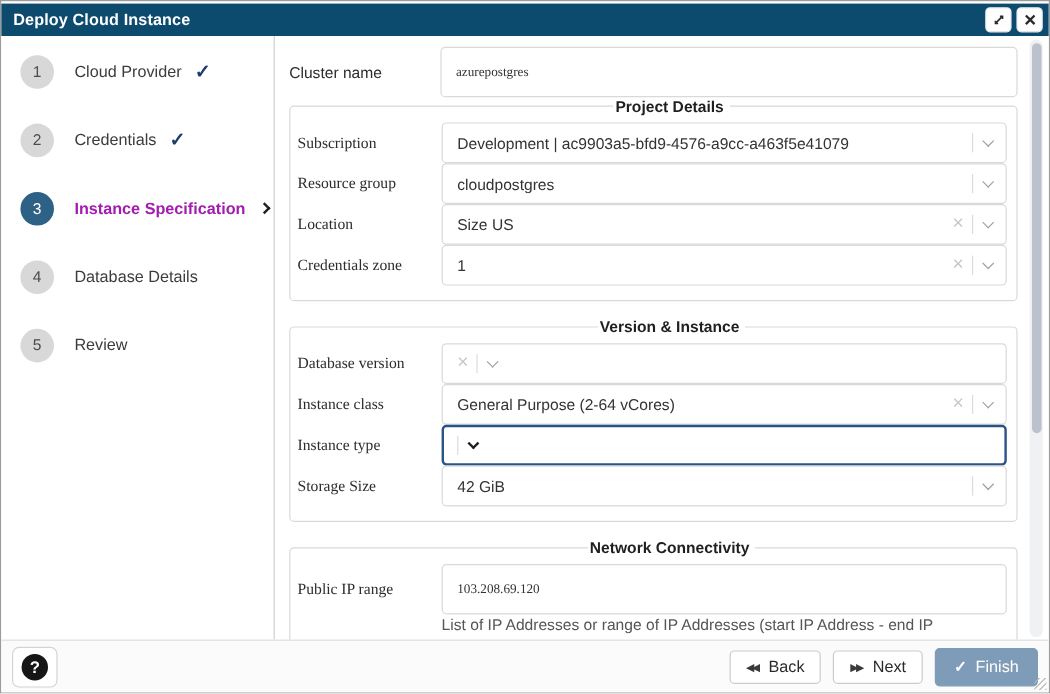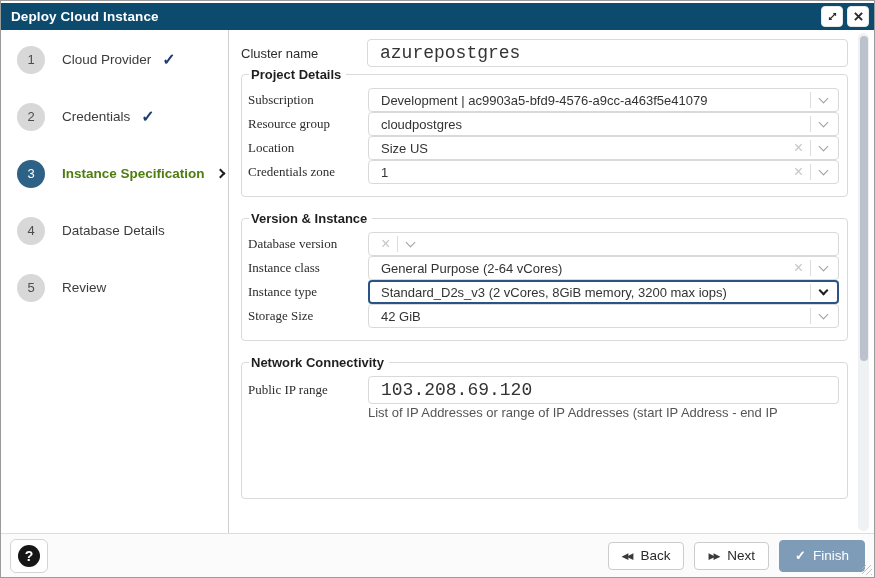--- a/index.html
+++ b/index.html
@@ -45,46 +45,46 @@
   }
   .step { display: flex; align-items: center; height: 57px; padding-left: 16px; }
   .step-num {
     flex: 0 0 28px; width: 28px; height: 28px; border-radius: 50%;
     background: #d8d8d8; color: #4c4c4c;
     display: flex; align-items: center; justify-content: center;
     font-size: 13px;
   }
   .step.active .step-num { background: #2d6286; color: #fff; }
   .step-label { margin-left: 17px; font-size: 13.5px; color: #3c3c3c; }
-  .step.active .step-label { font-weight: bold; color: #4d7c0f; }
+  .step.active .step-label { font-weight: bold; color: #a21caf; }
   .check-mark { color: #1d3d6e; font-weight: bold; font-size: 16px; margin-left: 11px; }
   .chev-right {
     width: 7px; height: 7px;
     border-right: 2px solid #1f1f1f; border-bottom: 2px solid #1f1f1f;
     transform: rotate(-45deg);
     display: inline-block; margin-left: 12px;
   }
   
   .content {
     flex: 1; position: relative;
     padding: 9px 26px 0 12px;
     overflow: hidden;
   }
   .frow { display: flex; align-items: center; margin-bottom: 0; }
   .frow .flabel { flex: 0 0 126px; font-size: 13px; color: #2c2c2c; padding-right: 6px; }
   fieldset .frow .flabel { flex: 0 0 120px; font-family: Liberation Serif, serif; }
   .fctrl { flex: 1; min-width: 0; }
   .text-input {
-    width: 100%; height: 28px;
+    width: 100%; height: 42px;
     border: 1px solid #d9d9d9; border-radius: 4px;
-    padding: 0 12px; font-size: 18px; color: #333;
-    font-family: Liberation Mono, monospace; background: #fff; outline: none;
+    padding: 0 12px; font-size: 11px; color: #333;
+    font-family: Liberation Serif, serif; background: #fff; outline: none;
   }
   .select {
-    height: 24px;
+    height: 34px;
     border: 1px solid #d9d9d9; border-radius: 4px;
     background: #fff;
     display: flex; align-items: center;
     padding: 0 9px 0 12px;
     font-size: 13px; color: #333;
     cursor: pointer;
   }
   .select .val { flex: 1; white-space: nowrap; overflow: hidden; }
   .clear-x { color: #c6c6c6; font-size: 16px; line-height: 1; margin-right: 7px; cursor: pointer; }
   .sel-sep { width: 1px; height: 16px; background: #dcdcdc; margin-right: 9px; }
@@ -96,21 +96,21 @@
   }
   .select.focused { border: 2px solid #2a5486; padding: 0 8px 0 11px; }
   .select.focused .chev-down { border-color: #1f1f1f; border-width: 2px; }
   fieldset.section {
     border: 1px solid #d9d9d9; border-radius: 4px;
     margin: 0 0 14px 0;
     padding: 6px 8px 8px 6px;
   }
   fieldset.section legend {
     font-size: 13px; font-weight: bold; color: #1f1f1f;
-    padding: 0 5px 0 2px; margin-left: 1px;
+    padding: 0 5px 0 2px; margin-left: 16px; text-align: center;
   }
   .help-text {
     margin-left: 120px; margin-top: 1px;
     font-size: 13px; color: #555;
     white-space: nowrap; overflow: hidden;
   }
   .spacer { height: 70px; }
   
   .vscroll-track {
     position: absolute; top: 3px; right: 5px;
@@ -299,21 +299,20 @@
               <span class="sel-sep"></span>
               <span class="chev-down"></span>
             </div>
           </div>
         </div>
 
         <div class="frow">
           <span class="flabel">Instance type</span>
           <div class="fctrl">
             <div class="select focused">
-              <span class="val">Standard_D2s_v3 (2 vCores, 8GiB memory, 3200 max iops)</span>
               <span class="sel-sep"></span>
               <span class="chev-down"></span>
             </div>
           </div>
         </div>
 
         <div class="frow" style="margin-bottom:4px">
           <span class="flabel">Storage Size</span>
           <div class="fctrl">
             <div class="select">

